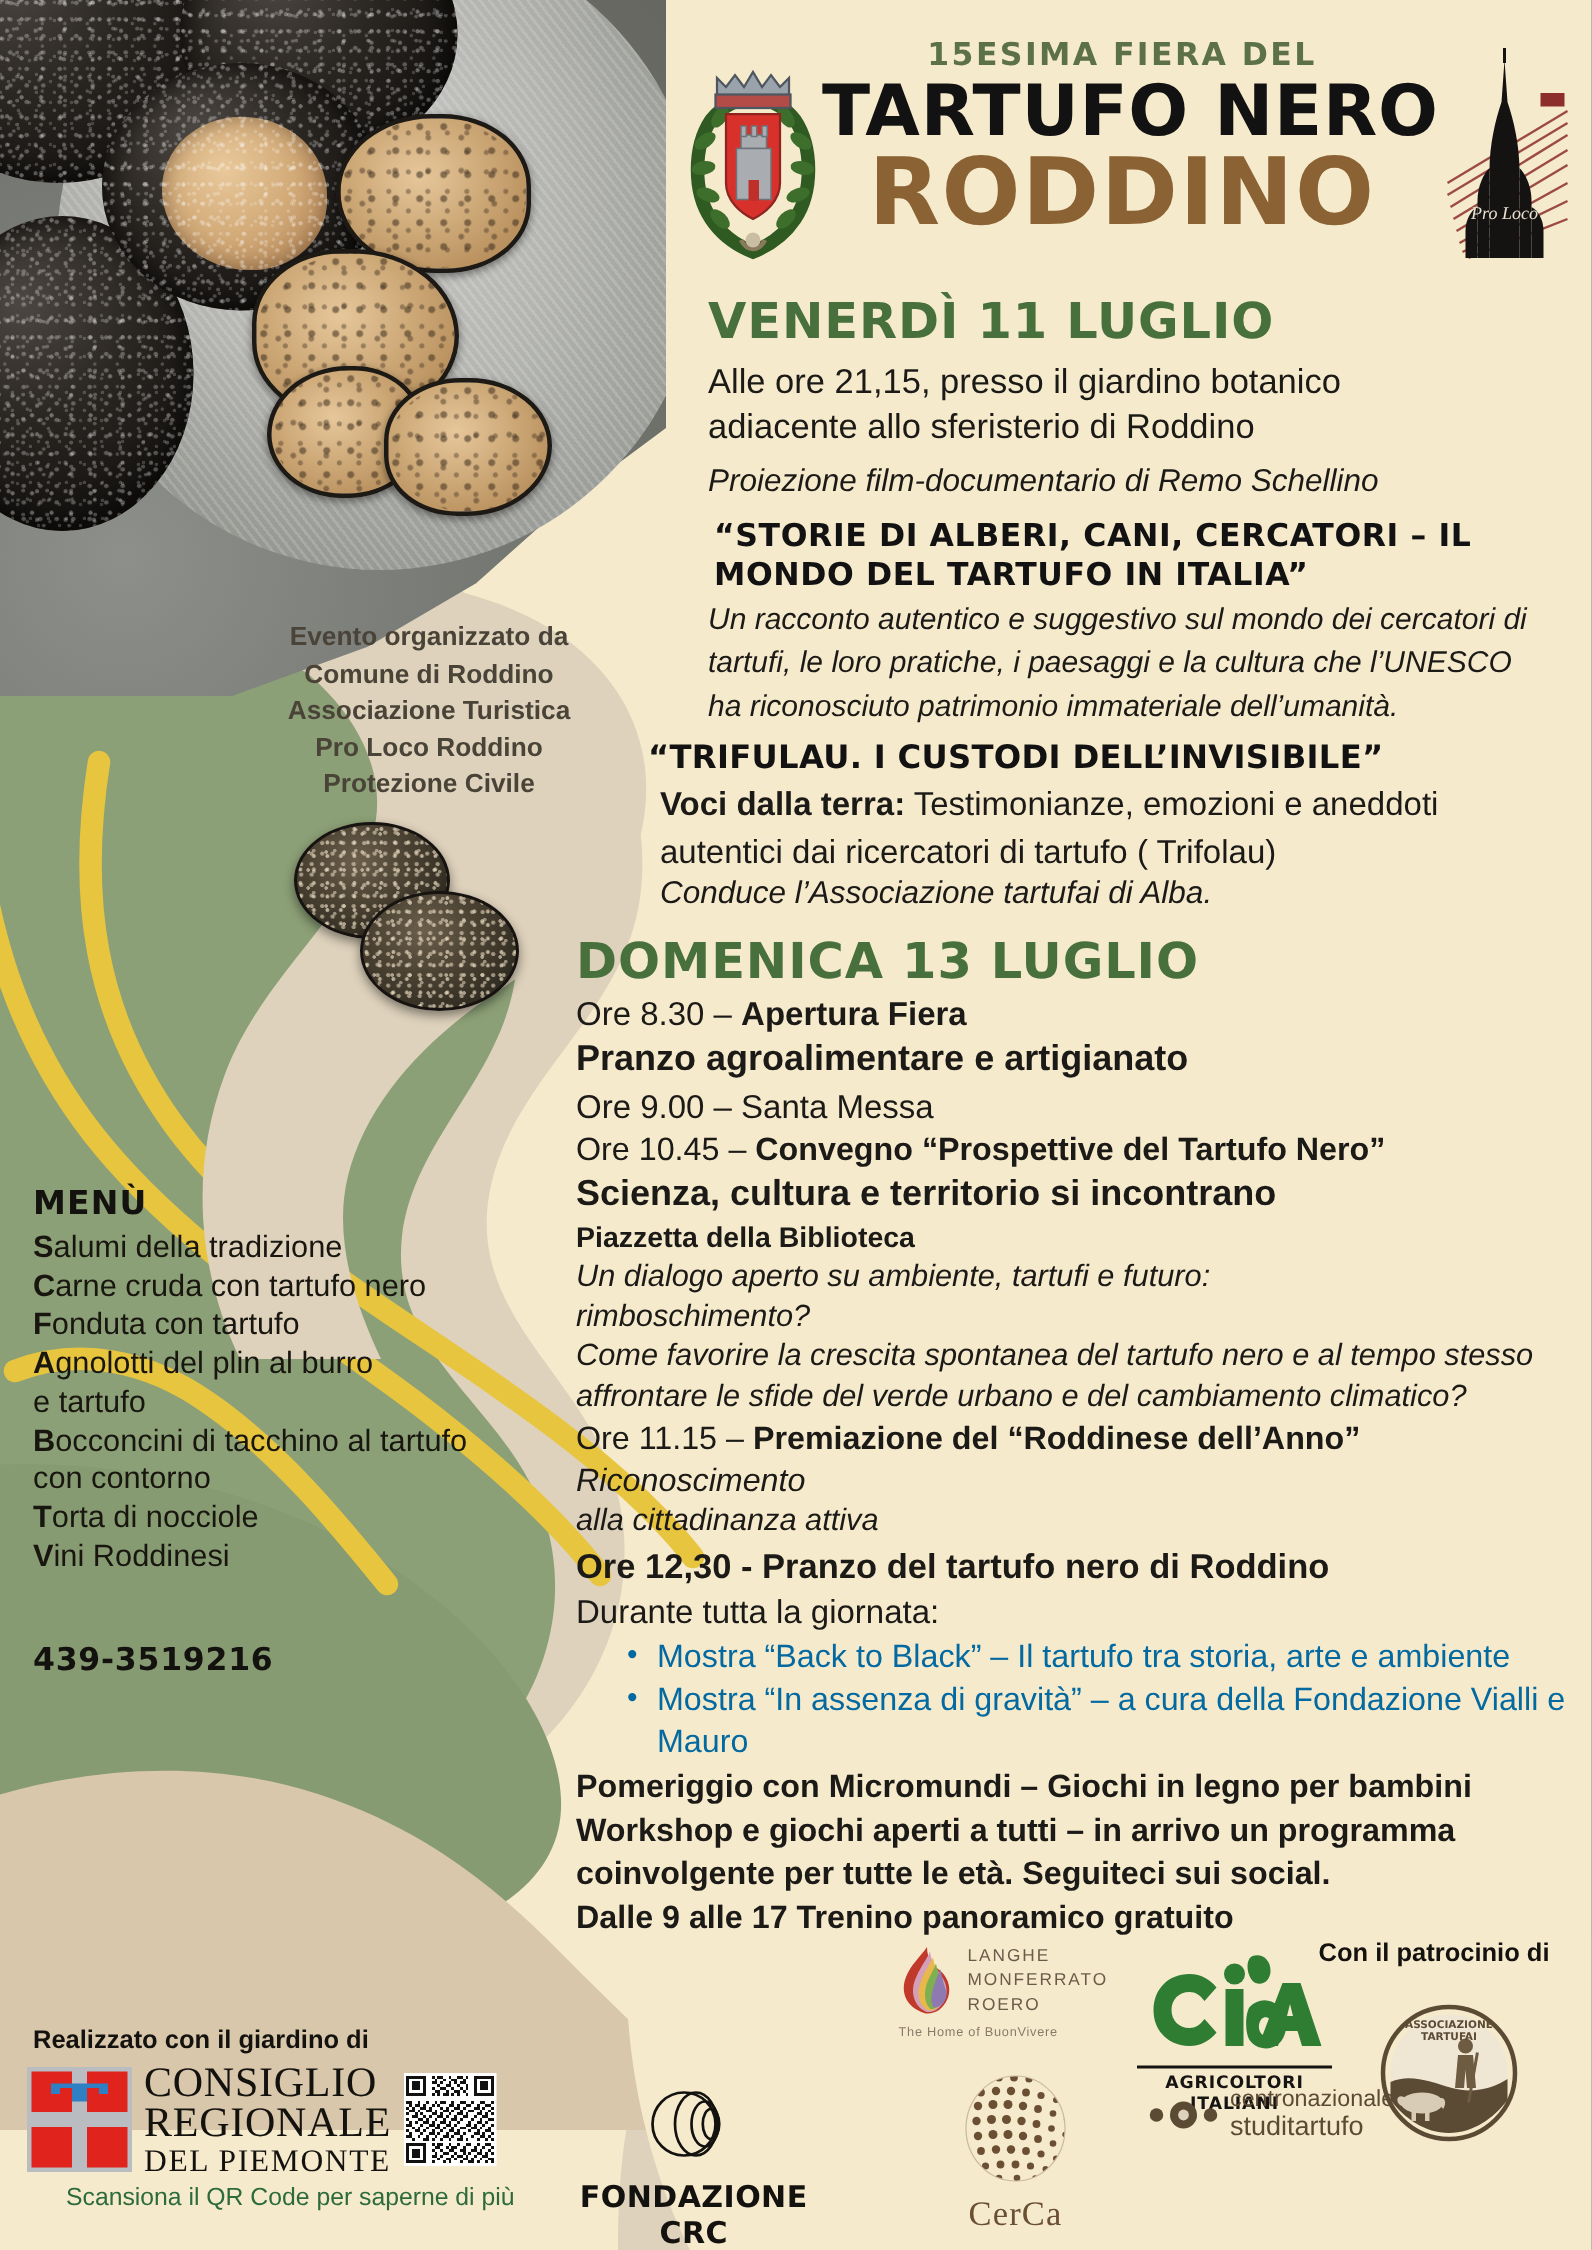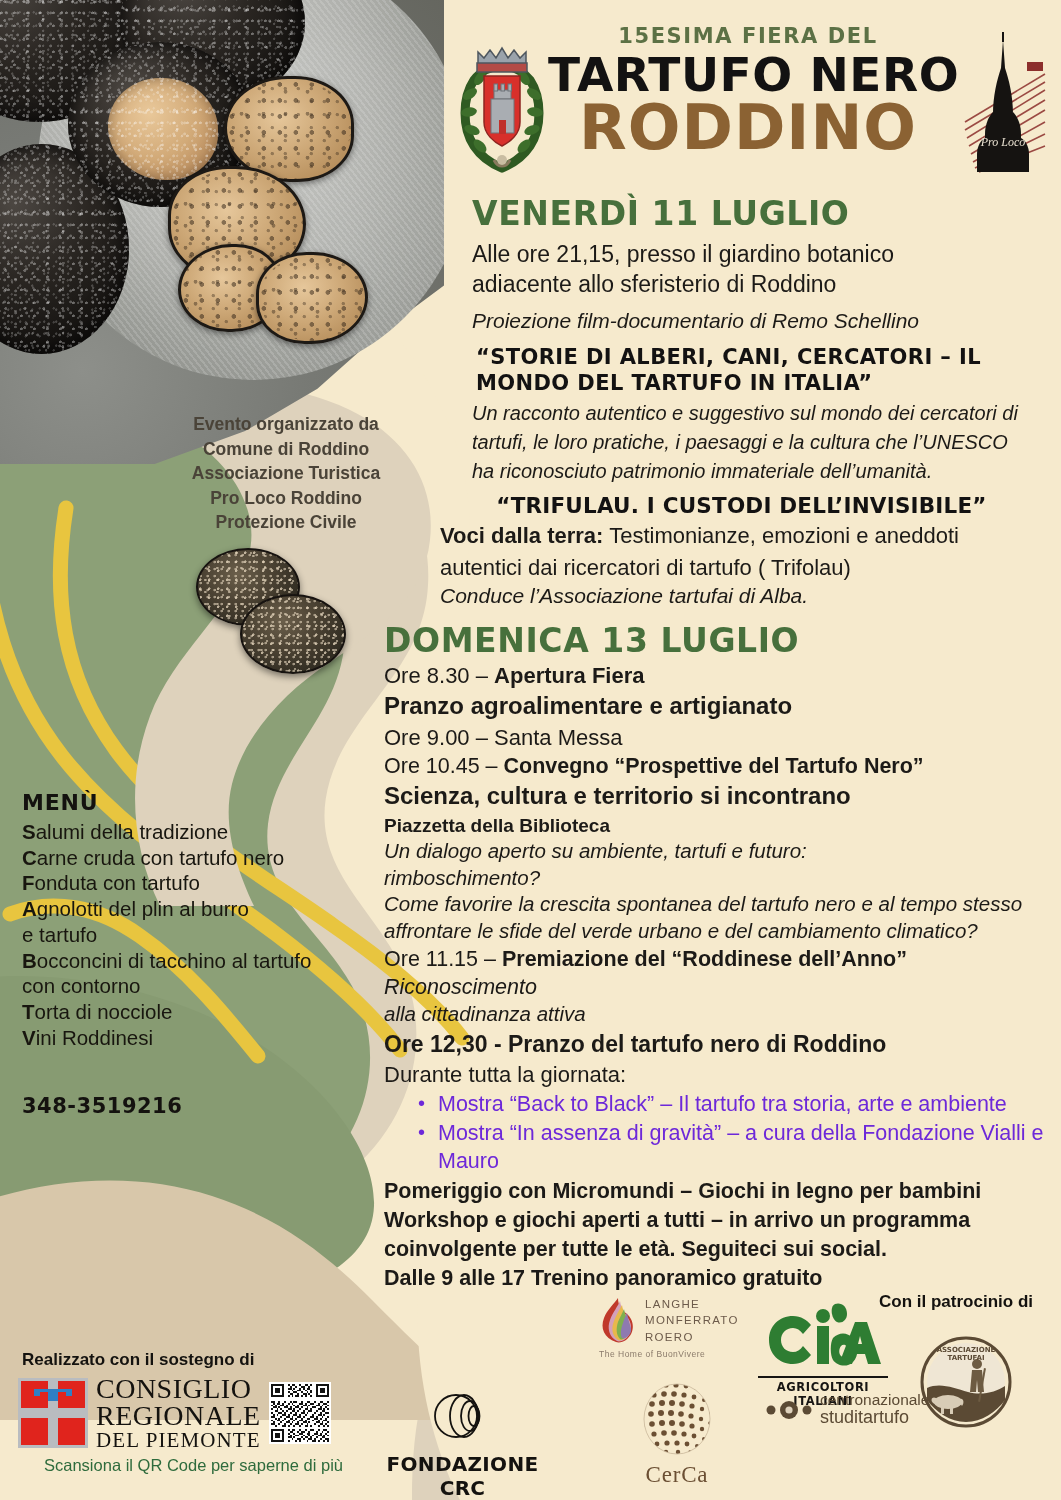--- a/index.html
+++ b/index.html
@@ -175,38 +175,37 @@
   .f-filmtitle .l2 { text-align: left; }
   .f-desc { font-size: 20px; font-style: italic; margin-left: 96px; margin-top: 3px; line-height: 1.30; }
   .f-trifulau {
     font-family: "DejaVu Sans", sans-serif;
     font-weight: 700;
     font-size: 21.5px;
     letter-spacing: .2px;
     margin-left: 56px;
     margin-top: 9px;
     color: #131212;
-    text-align: center;
   }
   .f-voci { font-size: 22px; margin-left: 64px; margin-top: 3px; line-height: 1.32; }
   .f-conduce { font-size: 21px; font-style: italic; margin-left: 64px; line-height: 1.32; }
 
   .d-line { font-size: 22px; margin-left: 8px; line-height: 1.34; }
   .d-big { font-size: 24px; font-weight: 700; margin-left: 8px; line-height: 1.34; }
   .d-small { font-size: 19px; font-weight: 700; margin-left: 8px; line-height: 1.34; }
   .d-it { font-size: 20.5px; font-style: italic; margin-left: 8px; line-height: 1.30; }
   .d-mixed { font-size: 21.5px; margin-left: 8px; line-height: 1.32; }
   .d-lunch { font-size: 23px; font-weight: 700; margin-left: 8px; line-height: 1.40; }
   .d-during { font-size: 22px; margin-left: 8px; line-height: 1.34; }
 
   ul.shows { list-style: none; margin: 1px 0 0 40px; }
   ul.shows li {
     font-size: 21.5px;
     line-height: 1.30;
-    color: #6d28d9;
+    color: #0369a1;
     position: relative;
     padding-left: 22px;
     margin-bottom: 1px;
   }
   ul.shows li:before {
     content: "\2022";
     position: absolute; left: 2px; top: -1px;
     font-size: 20px;
   }
   .d-tail { font-size: 21.5px; font-weight: 700; margin-left: 8px; line-height: 1.36; }
@@ -526,25 +525,25 @@
       <li><b>A</b><span>gnolotti del plin al burro</span></li>
       <li><b></b><span>e tartufo</span></li>
       <li><b>B</b><span>occoncini di tacchino al tartufo</span></li>
       <li><b></b><span>con contorno</span></li>
       <li><b>T</b><span>orta di nocciole</span></li>
       <li><b>V</b><span>ini Roddinesi</span></li>
     </ul>
   </div>
 
   <div class="info-block">
-    <div class="info-phone">348-3519216</div>
+    <div class="info-phone">439-3519216</div>
   </div>
 
   <div class="footer-left">
-    <div class="footer-label">Realizzato con il  sostegno di</div>
+    <div class="footer-label">Realizzato con il  giardino di</div>
     <div class="crp-row">
       <svg class="crp-logo" viewBox="0 0 70 70">
         <rect x="0" y="0" width="70" height="70" fill="#b9bcc0"></rect>
         <rect x="3" y="3" width="27" height="27" fill="#e0241d"></rect>
         <rect x="40" y="3" width="27" height="27" fill="#e0241d"></rect>
         <rect x="3" y="40" width="27" height="27" fill="#e0241d"></rect>
         <rect x="40" y="40" width="27" height="27" fill="#e0241d"></rect>
         <g fill="#2f7fc4">
           <path d="M16,11 L54,11 L54,18 L48,18 L48,14 L22,14 L22,18 L16,18 Z"></path>
           <rect x="30" y="14" width="10" height="9"></rect>

